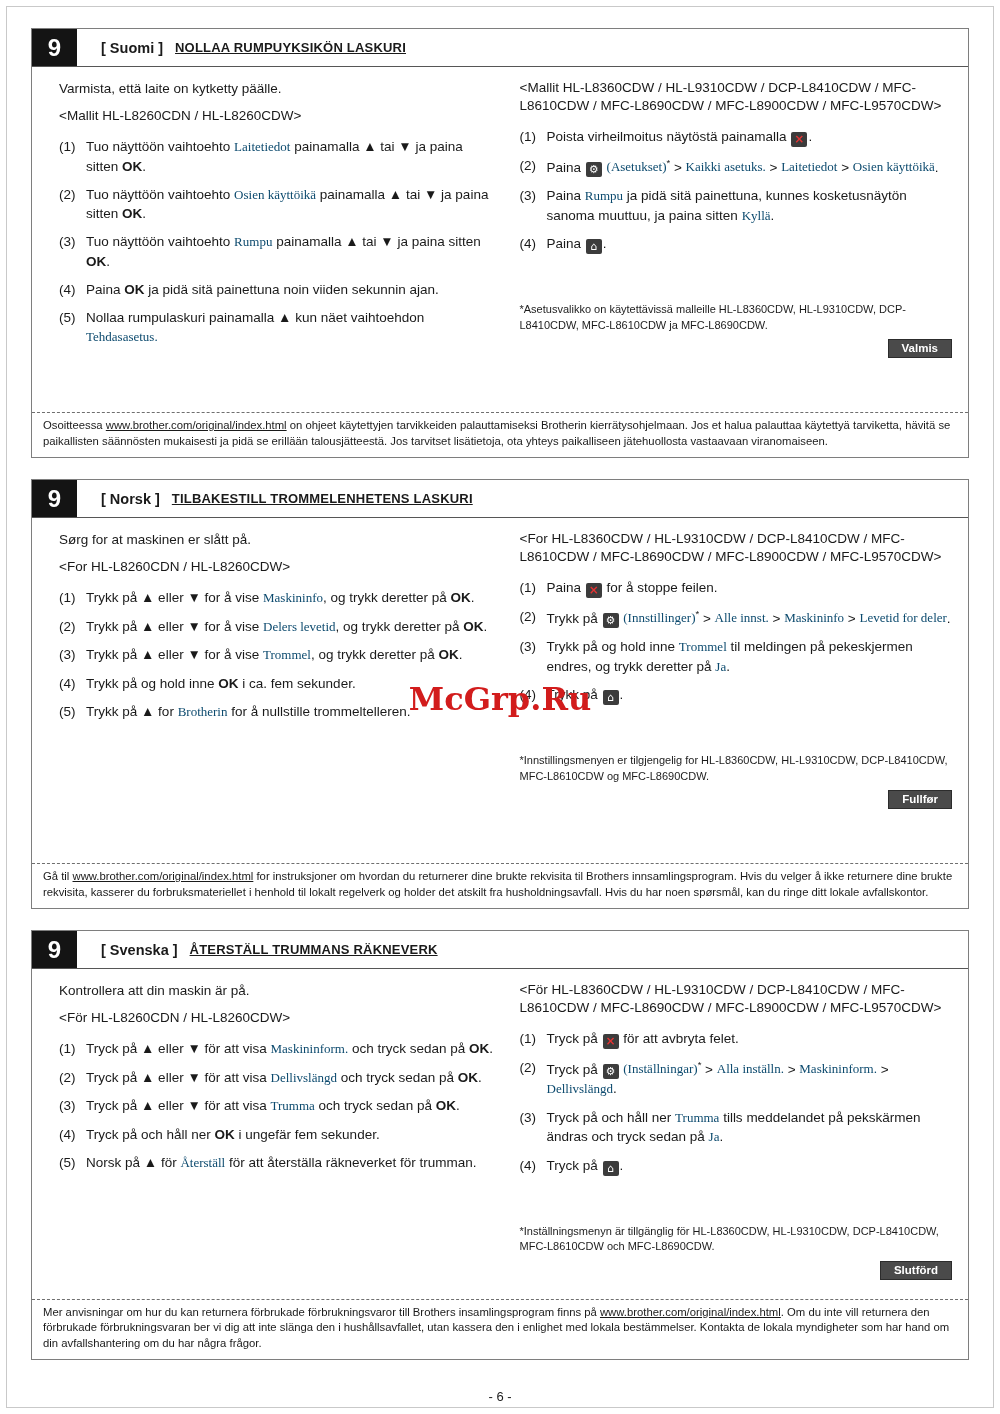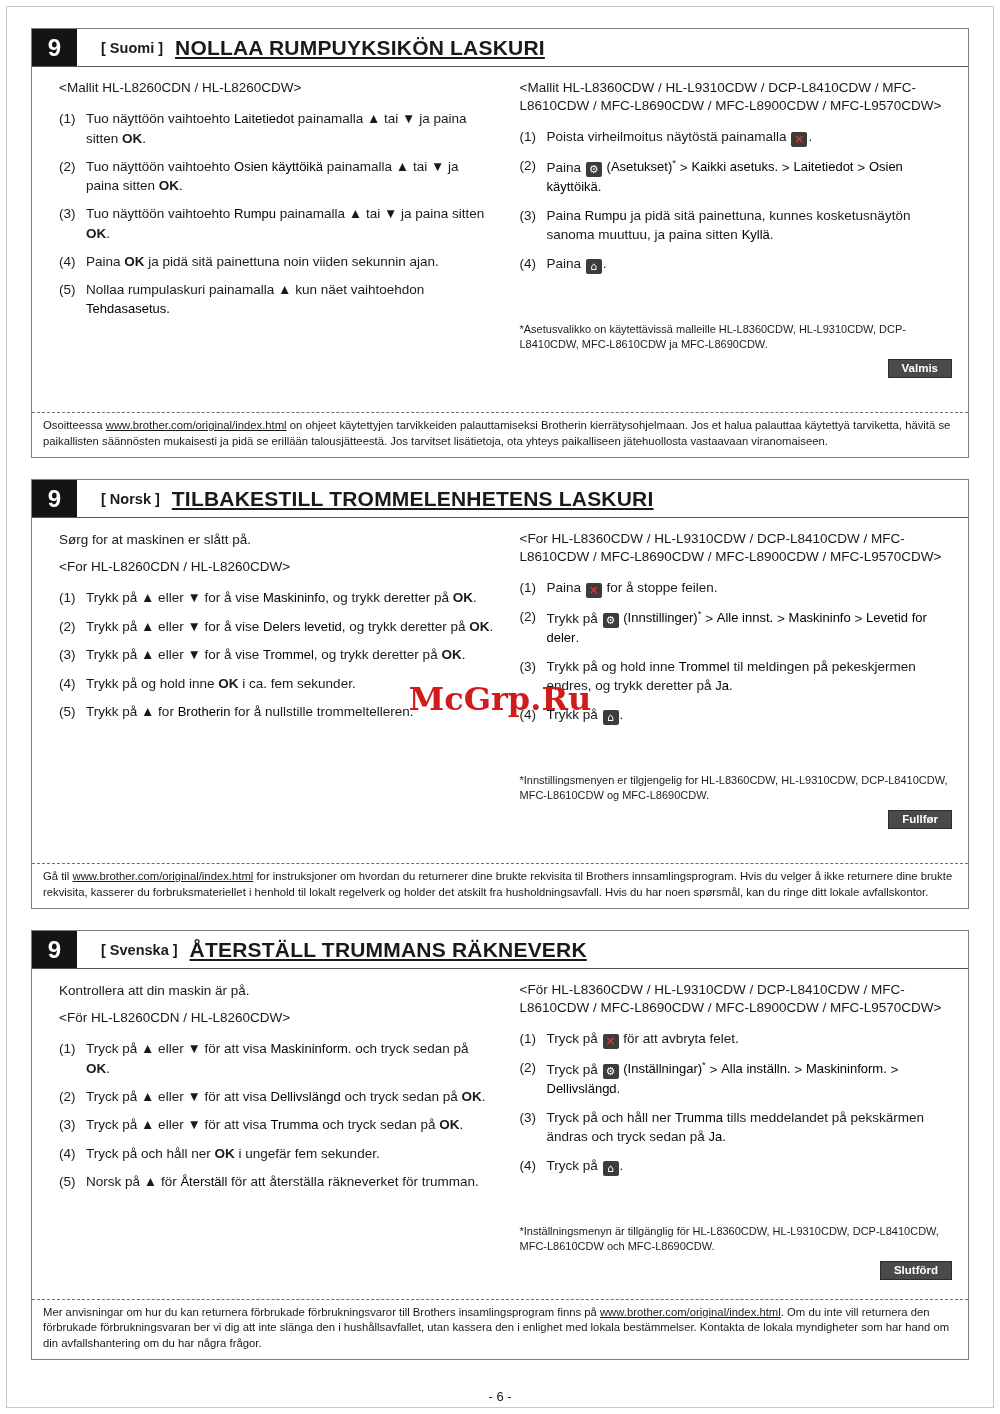--- a/index.html
+++ b/index.html
@@ -14,35 +14,35 @@
     border:1px solid #7e7e7e;margin-bottom:21px;background:#fff;
     display:flex;flex-direction:column;min-height:430px;box-sizing:border-box;
   }
   .sec-head{display:flex;align-items:stretch;border-bottom:1px solid #565656;height:37px;flex-shrink:0;}
   .badge9{
     width:45px;background:#141414;color:#fff;font-size:24px;font-weight:bold;
     display:flex;align-items:center;justify-content:center;flex-shrink:0;
   }
   .lang{align-self:center;margin-left:24px;font-weight:bold;font-size:14.5px;white-space:nowrap;}
   .title{
-    align-self:center;margin:0 0 0 12px;font-size:21px;font-weight:bold;
+    align-self:center;margin:0 0 0 12px;font-size:13px;font-weight:bold;
     text-decoration:underline;letter-spacing:.2px;white-space:nowrap;text-align:center;
   }
   .sec-body{
     display:grid;grid-template-columns:1fr 1fr;column-gap:26px;
     padding:12px 14px 4px 27px;flex:1 0 auto;align-content:start;
   }
   .col{min-width:0;}
   .intro{margin:2px 0 11px 0;font-size:13.5px;}
   .models{margin:0 0 12px 0;font-size:13.5px;line-height:1.35;}
   .step{display:flex;margin-bottom:9px;font-size:13.5px;line-height:1.42;}
   .stepnum{width:27px;flex-shrink:0;}
   .stepbody{flex:1;min-width:0;}
   .sg-b{font-weight:bold;}
-  .sg-m{font-family:Liberation Sans, sans-serif;color:#000000;font-size:13px;margin-top:16px;}
+  .sg-m{font-family:Liberation Serif, serif;color:#0c4a6e;font-size:13px;margin-top:16px;}
   .sg-s{vertical-align:super;font-size:9.5px;}
   .sg-l{text-decoration:underline;}
   .ic{
     display:inline-flex;width:16px;height:15px;background:#3c3c3c;color:#fff;border-radius:2px;
     align-items:center;justify-content:center;font-size:11px;line-height:1;vertical-align:-2px;
     margin:0 1px;font-family:"DejaVu Sans",sans-serif;
   }
   .ic.x-icon{color:#e23333;font-weight:bold;font-size:12px;}
   .footnote{font-size:11px;line-height:1.4;margin:48px 0 5px 0;color:#1c1c1c;}
   .badge-row{text-align:right;margin:0 2px 6px 0;}
@@ -67,20 +67,21 @@
 <div class="page">
 
   <section class="sec">
     <div class="sec-head">
       <div class="badge9">9</div>
       <span class="lang">[ Suomi ]</span>
       <h1 class="title">NOLLAA RUMPUYKSIKÖN LASKURI</h1>
     </div>
     <div class="sec-body">
       <div class="col">
+        <p class="intro">Varmista, että laite on kytketty päälle.</p>
         <p class="models">&lt;Mallit HL-L8260CDN / HL-L8260CDW&gt;</p>
         <div class="steps">
             <div class="step">
               <span class="stepnum">(1)</span>
               <span class="stepbody"><span class="sg-t">Tuo näyttöön vaihtoehto </span><span class="sg-m">Laitetiedot</span><span class="sg-t"> painamalla ▲ tai ▼ ja paina sitten </span><span class="sg-b">OK</span><span class="sg-t">.</span></span>
             </div>
             <div class="step">
               <span class="stepnum">(2)</span>
               <span class="stepbody"><span class="sg-t">Tuo näyttöön vaihtoehto </span><span class="sg-m">Osien käyttöikä</span><span class="sg-t"> painamalla ▲ tai ▼ ja paina sitten </span><span class="sg-b">OK</span><span class="sg-t">.</span></span>
             </div>

